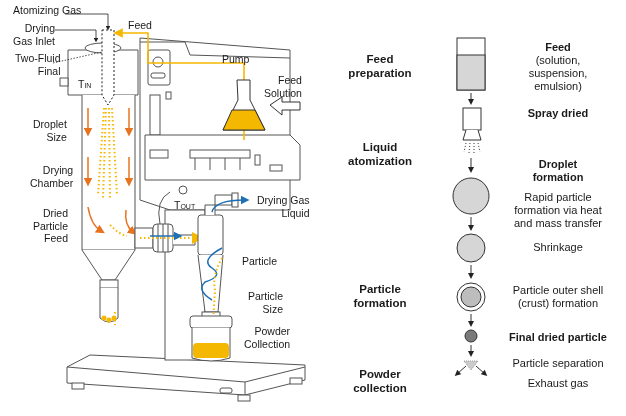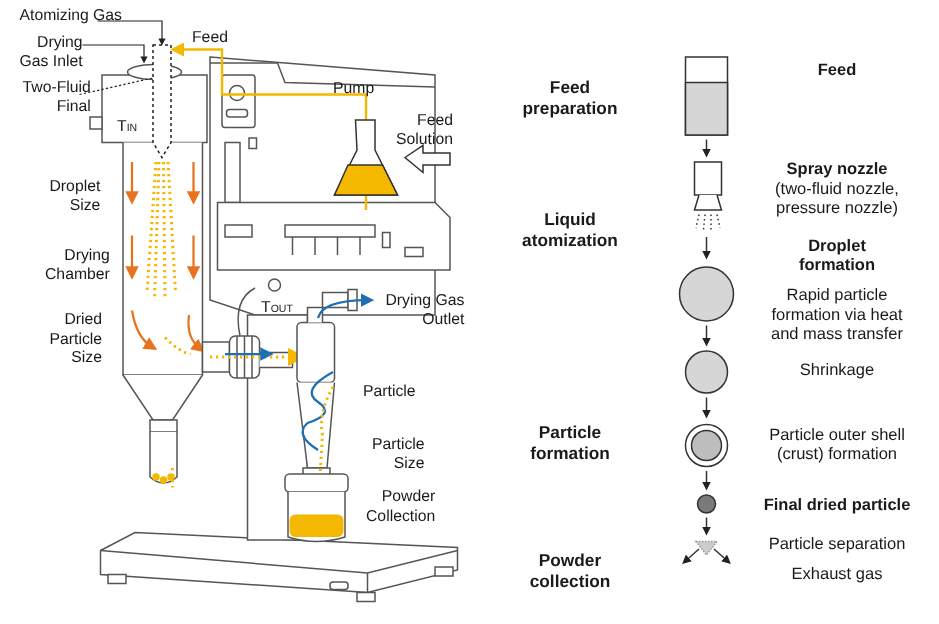--- a/index.html
+++ b/index.html
@@ -187,42 +187,43 @@
 <div class="lbl" style="left:182px;top:53px;padding-left:40px;">Pump</div>
 <div class="lbl" style="left:78px;top:78px;"><span>T</span><span class="sub">IN</span></div>
 <div class="lbl" style="left:264px;top:74px;white-space:pre;">Feed
 Solution</div>
 <div class="lbl" style="left:33px;top:118px;white-space:pre;">Droplet
 Size</div>
 <div class="lbl" style="left:30px;top:164px;white-space:pre;">Drying
 Chamber</div>
 <div class="lbl" style="left:33px;top:207px;white-space:pre;">Dried
 Particle
-Size</div>
+Feed</div>
 <div class="lbl" style="left:174px;top:199px;"><span>T</span><span class="sub">OUT</span></div>
 <div class="lbl" style="left:257px;top:194px;white-space:pre;">Drying Gas
-Outlet</div>
+Liquid</div>
 <div class="lbl" style="left:242px;top:255px;">Particle</div>
 <div class="lbl" style="left:248px;top:290px;white-space:pre;">Particle
 Size</div>
 <div class="lbl" style="left:244px;top:325px;white-space:pre;">Powder
 Collection</div>
 
 <div class="stage" style="left:335px;top:52px;white-space:pre;">Feed
 preparation</div>
 <div class="stage" style="left:335px;top:140px;white-space:pre;">Liquid
 atomization</div>
 <div class="stage" style="left:335px;top:282px;white-space:pre;">Particle
 formation</div>
 <div class="stage" style="left:335px;top:367px;white-space:pre;">Powder
 collection</div>
 
-<div class="desc" style="left:483px;top:41px;"><b>Feed</b><br></div>
-<div class="desc" style="left:483px;top:107px;"><b>Spray nozzle</b><br><span style="white-space:pre">(two-fluid nozzle,
-pressure nozzle)</span></div>
+<div class="desc" style="left:483px;top:41px;"><b>Feed</b><br><span style="white-space:pre">(solution,
+suspension,
+emulsion)</span></div>
+<div class="desc" style="left:483px;top:107px;"><b>Spray dried</b><br></div>
 <div class="desc" style="left:483px;top:158px;white-space:pre;font-weight:bold;">Droplet
 formation</div>
 <div class="desc" style="left:483px;top:191px;white-space:pre;">Rapid particle
 formation via heat
 and mass transfer</div>
 <div class="desc" style="left:483px;top:241px;">Shrinkage</div>
 <div class="desc" style="left:483px;top:284px;white-space:pre;">Particle outer shell
 (crust) formation</div>
 <div class="desc" style="left:483px;top:331px;font-weight:bold;">Final dried particle</div>
 <div class="desc" style="left:483px;top:357px;">Particle separation</div>

